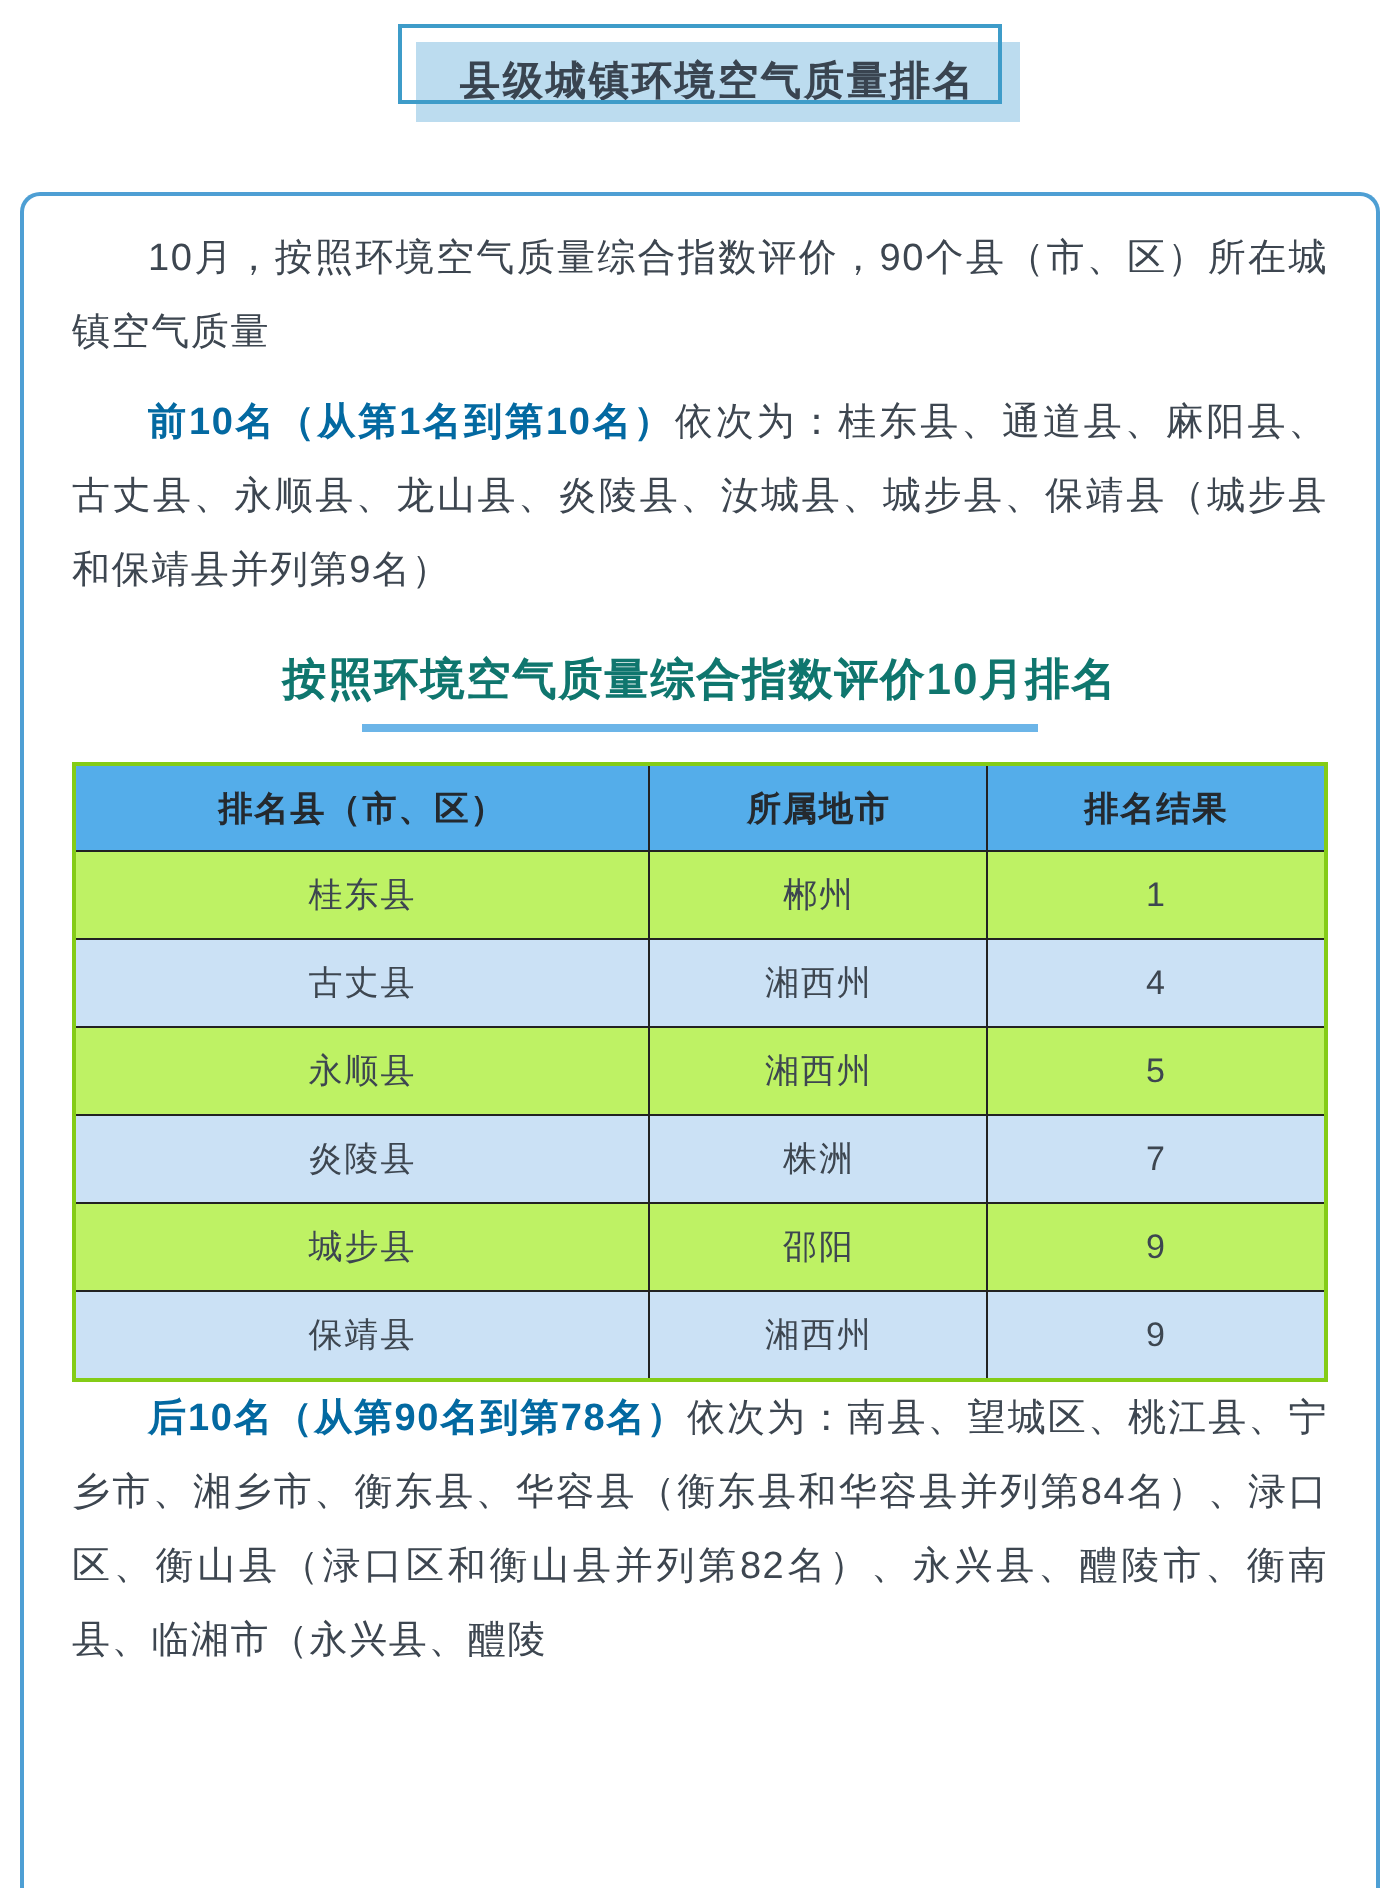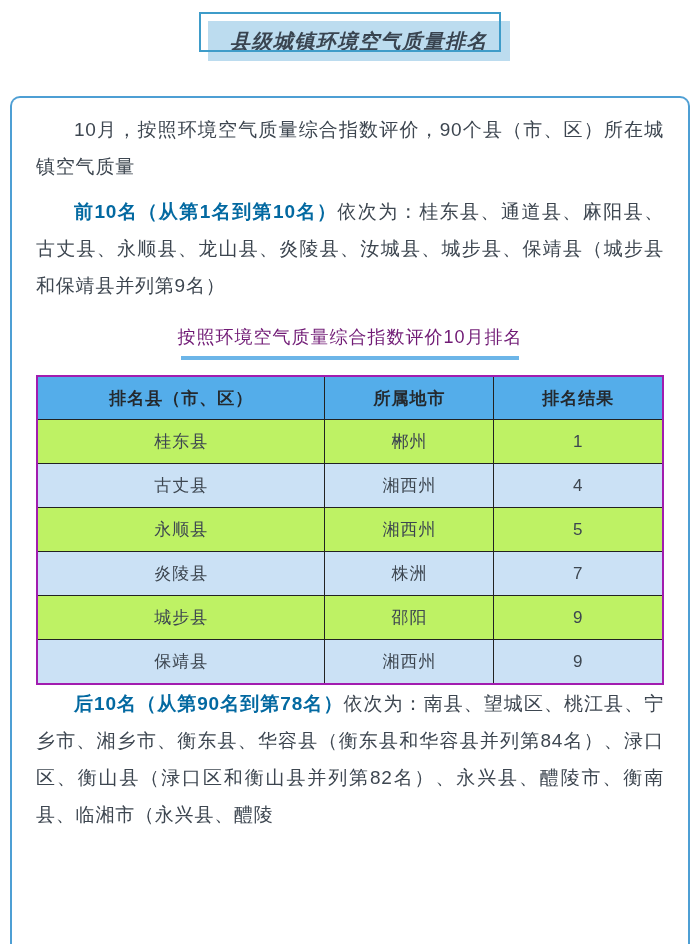--- a/index.html
+++ b/index.html
@@ -5,21 +5,21 @@
   html,body { margin:0; padding:0; }
   body {
     width:700px; height:945px; overflow:hidden;
     background:#ffffff;
     font-family:"Liberation Sans","DejaVu Sans",sans-serif;
     -webkit-font-smoothing:antialiased;
   }
 
   
   .badge-wrap { text-align:center; padding-top:12px; height:62px; }
-  .badge { position:relative; display:inline-block;font-style:italic; }
+  .badge { position:relative; display:inline-block; }
   .badge-fill {
     background:#bcdcef;
     padding:8px 22px;
     transform:translate(9px,9px);
     font-size:20px; font-weight:700; color:#394450;
     letter-spacing:1.5px; line-height:24px;
     white-space:nowrap;
   }
   .badge-border {
     position:absolute; inset:0;
@@ -47,31 +47,31 @@
     color:#3d4650;
     text-indent:2em;
     text-align:justify;
   }
   p.body-text + p.body-text { margin-top:8px; }
   p.body-text b { color:#0369a1; }
 
   
   .sec-heading { text-align:center; margin-top:21px; }
   .sec-heading .txt {
-    font-size:18px; font-weight:400; color:#701a75; letter-spacing:1px;
+    font-size:22px; font-weight:700; color:#0f766e; letter-spacing:1px;
   }
   .sec-heading .bar {
     width:338px; height:4px; background:#6cb5e8; margin:7px auto 0;
   }
 
   
   table.rank {
     width:100%; margin-top:15px;
     border-collapse:collapse; table-layout:fixed;
-    border:2px solid #a21caf;
+    border:2px solid #84cc16;
   }
   table.rank th, table.rank td {
     border:1.5px solid #222222;
     text-align:center; vertical-align:middle;
     letter-spacing:1px;
     padding:0;
   }
   table.rank th {
     background:#54adea;
     height:42px; font-size:17px; font-weight:700; color:#24292e;

